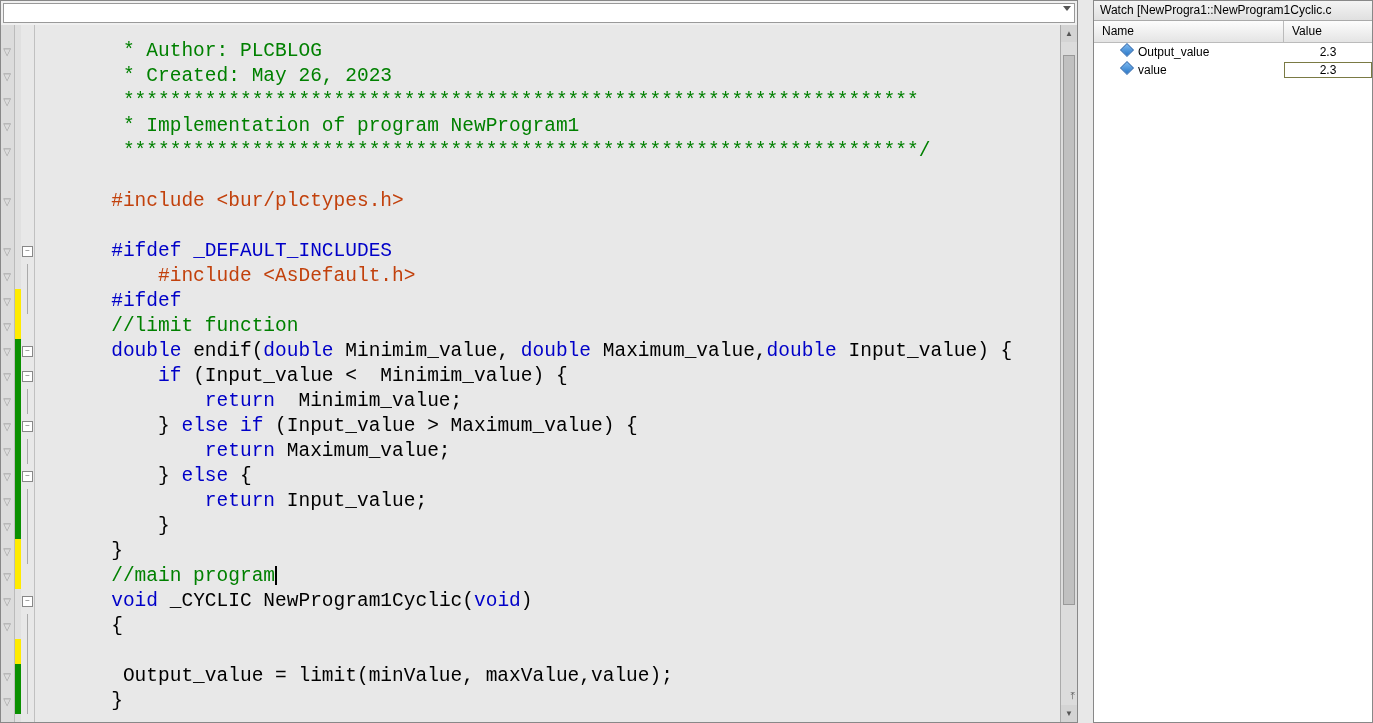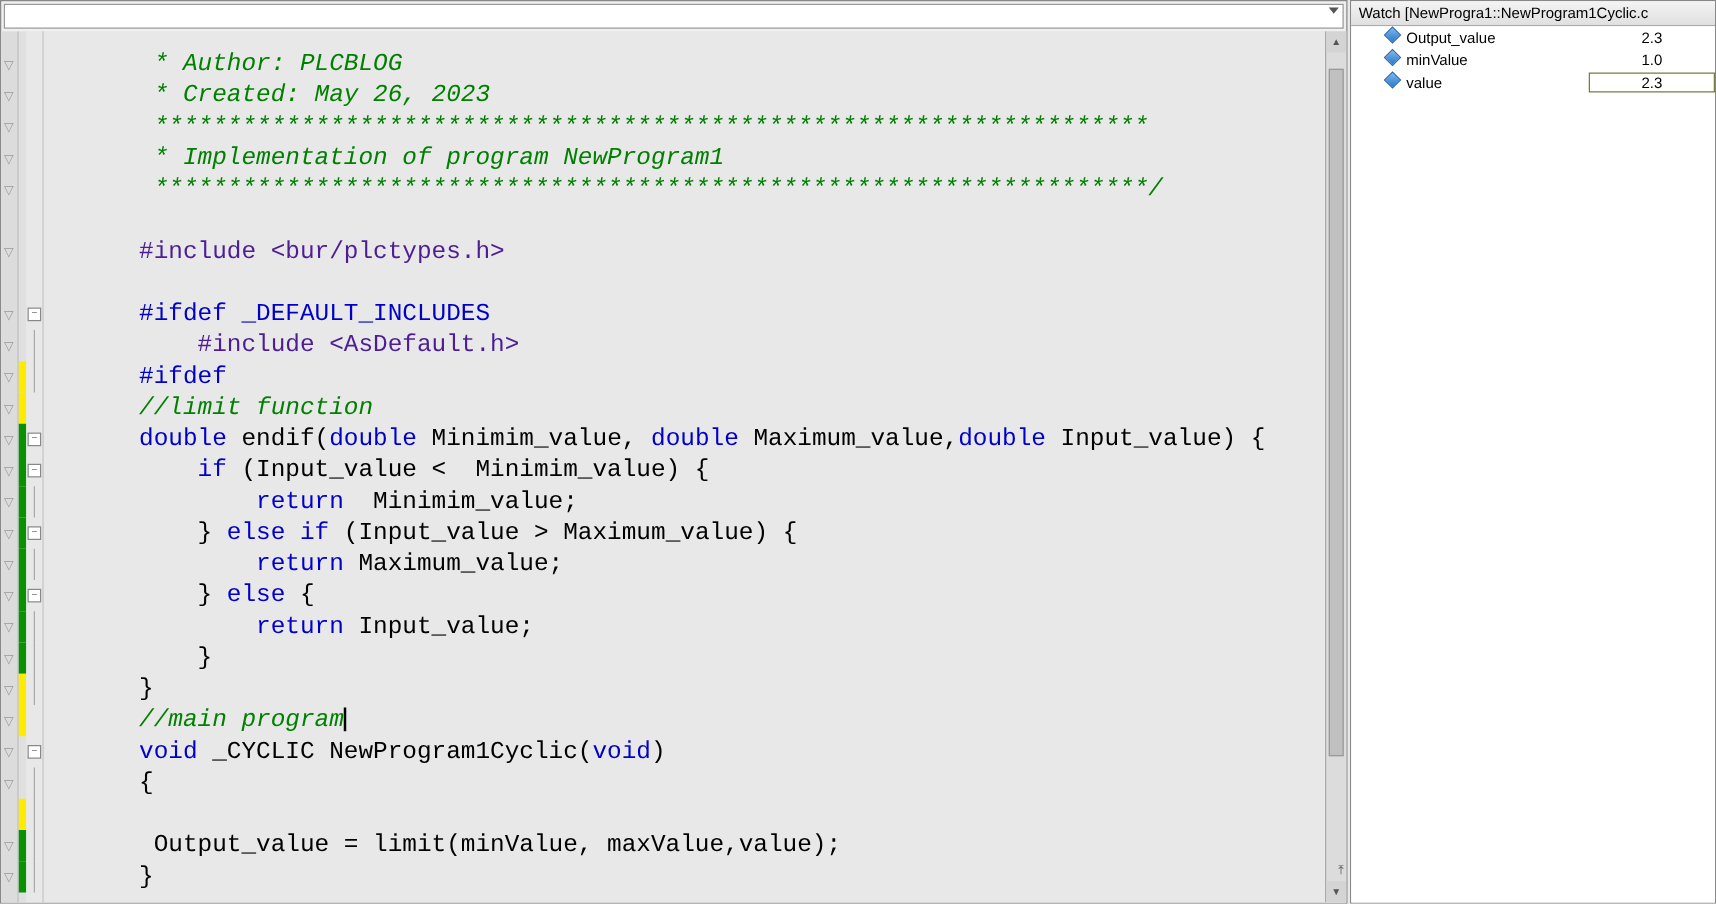--- a/index.html
+++ b/index.html
@@ -13,30 +13,30 @@
 .gutter-mark { width:12px; height:25px; display:flex; align-items:center; justify-content:center; color:#999; font-size:10px; }
 .change-bar { width:6px; background:#e0e0e0; display:flex; flex-direction:column; padding-top:14px; }
 .change-y { height:25px; background:#ffeb00; width:6px; }
 .change-g { height:25px; background:#0a9000; width:6px; }
 .change-n { height:25px; }
 .fold-col { width:14px; background:#e8e8e8; display:flex; flex-direction:column; padding-top:14px; border-right:1px solid #c0c0c0; }
 .fold-box { width:11px; height:11px; border:1px solid #888; background:#fff; font-size:8px; line-height:8px; text-align:center; margin:7px auto; cursor:pointer; color:#666; }
 .fold-line { width:1px; background:#aaa; margin:0 auto; height:25px; }
 .fold-empty { height:25px; }
 .code-content { flex:1; font-family:"Consolas","Courier New",monospace; font-size:19.5px; line-height:25px; padding:14px 0 0 6px; white-space:pre; background:#e8e8e8; color:#000; }
-.c-comment { color:#008000;font-style:italic; }
+.c-comment { color:#008000; }
 .c-keyword { color:#0000c8;text-align:center; }
-.c-pp { color:#4c1d95;text-align:center; }
+.c-pp { color:#c2410c;text-align:center; }
 .cursor-block { display:inline-block; width:2px; height:19px; background:#000; vertical-align:middle; }
 .vscroll { position:absolute; right:0; top:0; bottom:0; width:17px; background:#dcdcdc; border-left:1px solid #aaa; }
 .vscroll-thumb { position:absolute; left:2px; right:2px; top:30px; height:550px; background:#c0c0c0; border:1px solid #999; }
 .vscroll-btn { position:absolute; left:0; right:0; height:17px; background:#d4d4d4; display:flex; align-items:center; justify-content:center; font-size:8px; color:#555;}
 .vscroll-ind { position:absolute; right:2px; bottom:20px; font-size:10px; color:#555; }
 
-.watch-pane { flex:1; height:723px; border:1px solid #888; background:#fff; margin-left:2px; display:flex; flex-direction:column; }
+.watch-pane { flex:1; height:723px; border:1px solid #888; background:#fff; margin-left:15px; display:flex; flex-direction:column; }
 .watch-title { height:20px; background:linear-gradient(#f4f4f4,#e0e0e0); border-bottom:1px solid #aaa; padding:2px 6px; font-size:12px; white-space:nowrap; overflow:hidden; }
 .watch-header { display:flex; height:22px; background:linear-gradient(#fdfdfd,#e4e4e4); border-bottom:1px solid #bbb; font-size:12px; }
 .watch-col-name { width:190px; padding:3px 8px; border-right:1px solid #bbb; }
 .watch-col-value { flex:1; padding:3px 8px; }
 .watch-rows { flex:1; background:#fff; }
 .watch-row { display:flex; height:18px; font-size:12px; align-items:center; }
 .watch-row.sel .watch-val { background:#fff; border:1px solid #7a7a44; }
 .watch-name-cell { width:190px; display:flex; padding-left:28px; gap:6px; }
 .watch-val { flex:1; padding:0 6px;text-align:center; }
 .var-icon { width:10px; height:10px; transform:rotate(45deg); background:linear-gradient(135deg,#7ab8f0,#2a78c8); border:1px solid #2a68b0; flex-shrink:0; }
@@ -168,35 +168,32 @@
         <div class="vscroll-btn" style="top:0">▲</div>
         <div class="vscroll-thumb"></div>
         <div class="vscroll-ind">⤒</div>
         <div class="vscroll-btn" style="bottom:0">▼</div>
       </div>
     </div>
   </div>
 
   <div class="watch-pane">
     <div class="watch-title">Watch [NewProgra1::NewProgram1Cyclic.c</div>
+    <div class="watch-header">
+      <div class="watch-col-name">Name</div>
+      <div class="watch-col-value">Value</div>
+    </div>
     <div class="watch-rows">
       <div class="watch-row">
         <div class="watch-name-cell">
             <div class="var-icon"></div>
             <span>Output_value</span>
           </div>
         <div class="watch-val">2.3</div>
       </div>
-      <div class="watch-row">
-        <div class="watch-name-cell">
-            <div class="var-icon"></div>
-            <span>minValue</span>
-          </div>
-        <div class="watch-val">1.0</div>
-      </div>
       <div class="watch-row sel">
         <div class="watch-name-cell">
             <div class="var-icon"></div>
             <span>value</span>
           </div>
         <div class="watch-val">2.3</div>
       </div>
     </div>
   </div>
 </div>

